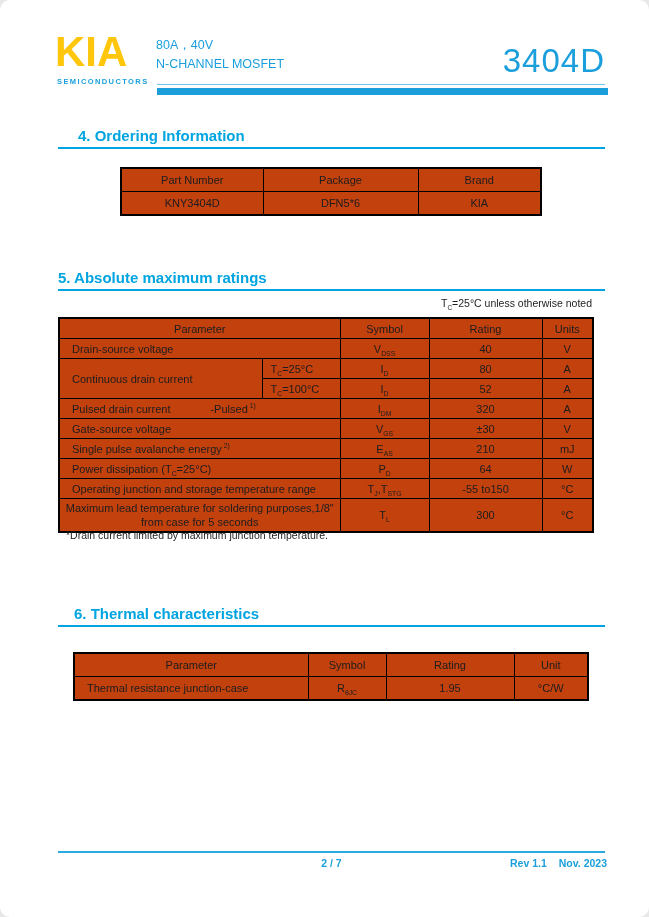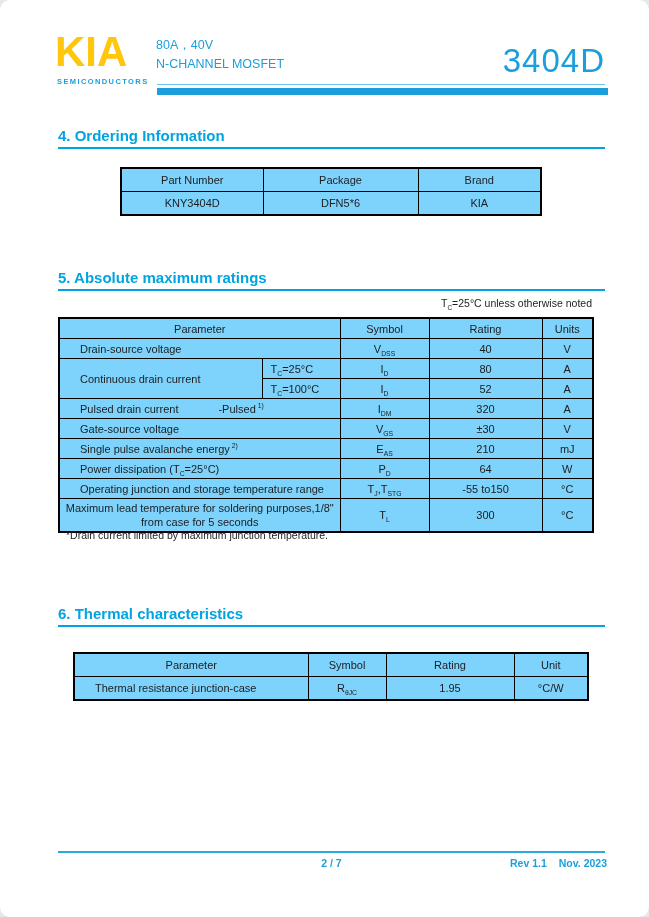--- a/index.html
+++ b/index.html
@@ -12,24 +12,24 @@
   .logo      { position:absolute; left:55px; top:31px; font-size:42px; line-height:1; font-weight:bold; color:#FFC60B; letter-spacing:0px; }
   .logo-sub  { position:absolute; left:57px; top:77px; font-size:7.5px; font-weight:bold; color:#1A9FDC; letter-spacing:1.4px; }
   .spec      { position:absolute; left:156px; top:36px; color:#1A9FDC; font-weight:normal; font-size:12.5px; line-height:19px; }
   .partno    { position:absolute; right:44px; top:44px; color:#1A9FDC; font-size:33px; line-height:1; letter-spacing:1px; }
   .hline-thin  { position:absolute; left:157px; top:84px; width:448px; height:1px; background:#6cc4ea; }
   .hline-thick { position:absolute; left:157px; top:88px; width:451px; height:7px; background:#1A9FDC; }
   
   .sect  { position:absolute; left:58px; color:#00A4E0; font-size:15px; font-weight:bold; }
   .srule { position:absolute; left:58px; width:547px; height:2px; background:#00A4E0; }
   
-  table { border-collapse:collapse; table-layout:fixed; background:#7dd3fc; }
+  table { border-collapse:collapse; table-layout:fixed; background:#c2410c; }
   .dtable { position:absolute; border:2px solid #000; }
   .dtable td, .dtable th { border:1.5px solid #000; font-size:11px; font-weight:normal; text-align:center; vertical-align:middle; padding:0; color:#1d1d1f; }
-  .dtable .param { text-align:left; padding-left:20px; }
+  .dtable .param { text-align:left; padding-left:12px; }
   .dtable .cond  { text-align:left; padding-left:8px; }
   .r19 td, .r19 th { height:19px; }
   .r22 td, .r22 th { height:22px; }
   .r32 td { height:32px; }
   sub { font-size:0.62em; line-height:0; }
   sup { font-size:0.62em; line-height:0; }
   .gap { margin-left:40px; }
   .supgap { margin-left:2px; }
   .amr-note { position:absolute; left:58px; top:297px; width:534px; text-align:right; font-size:10.5px; }
   .footnote { position:absolute; left:66px; top:529px; font-size:10.5px; }
@@ -48,21 +48,21 @@
   <div class="logo">KIA</div>
   <div class="logo-sub">SEMICONDUCTORS</div>
   <div class="spec">
     <div>80A，40V</div>
     <div>N-CHANNEL MOSFET</div>
   </div>
   <div class="partno">3404D</div>
   <div class="hline-thin"></div>
   <div class="hline-thick"></div>
 
-  <div class="sect" style="top:127px;">4. Ordering Information</div>
+  <div class="sect" style="top:127px;margin-left:20px;">4. Ordering Information</div>
   <div class="srule" style="top:147px;"></div>
 
   <table class="dtable" style="left:120px; top:167px; width:420px;">
     <colgroup>
         <col style="width:142px">
         <col style="width:155px">
         <col style="width:123px">
       </colgroup>
     <tbody>
         <tr class="r22">
@@ -151,21 +151,21 @@
       <td class="tl-param" colspan="2">Maximum lead temperature for soldering purposes,1/8" from case for 5 seconds</td>
       <td><span>T</span><sub>L</sub></td>
       <td>300</td>
       <td>°C</td>
     </tr>
   </tbody>
     </table>
 
   <div class="footnote">*Drain current limited by maximum junction temperature.</div>
 
-  <div class="sect" style="top:605px;">6. Thermal characteristics</div>
+  <div class="sect" style="top:605px;margin-left:16px;">6. Thermal characteristics</div>
   <div class="srule" style="top:625px;"></div>
 
   <table class="dtable" style="left:73px; top:652px; width:514px;">
     <colgroup>
         <col style="width:234px">
         <col style="width:78px">
         <col style="width:128px">
         <col style="width:74px">
       </colgroup>
     <tbody>

